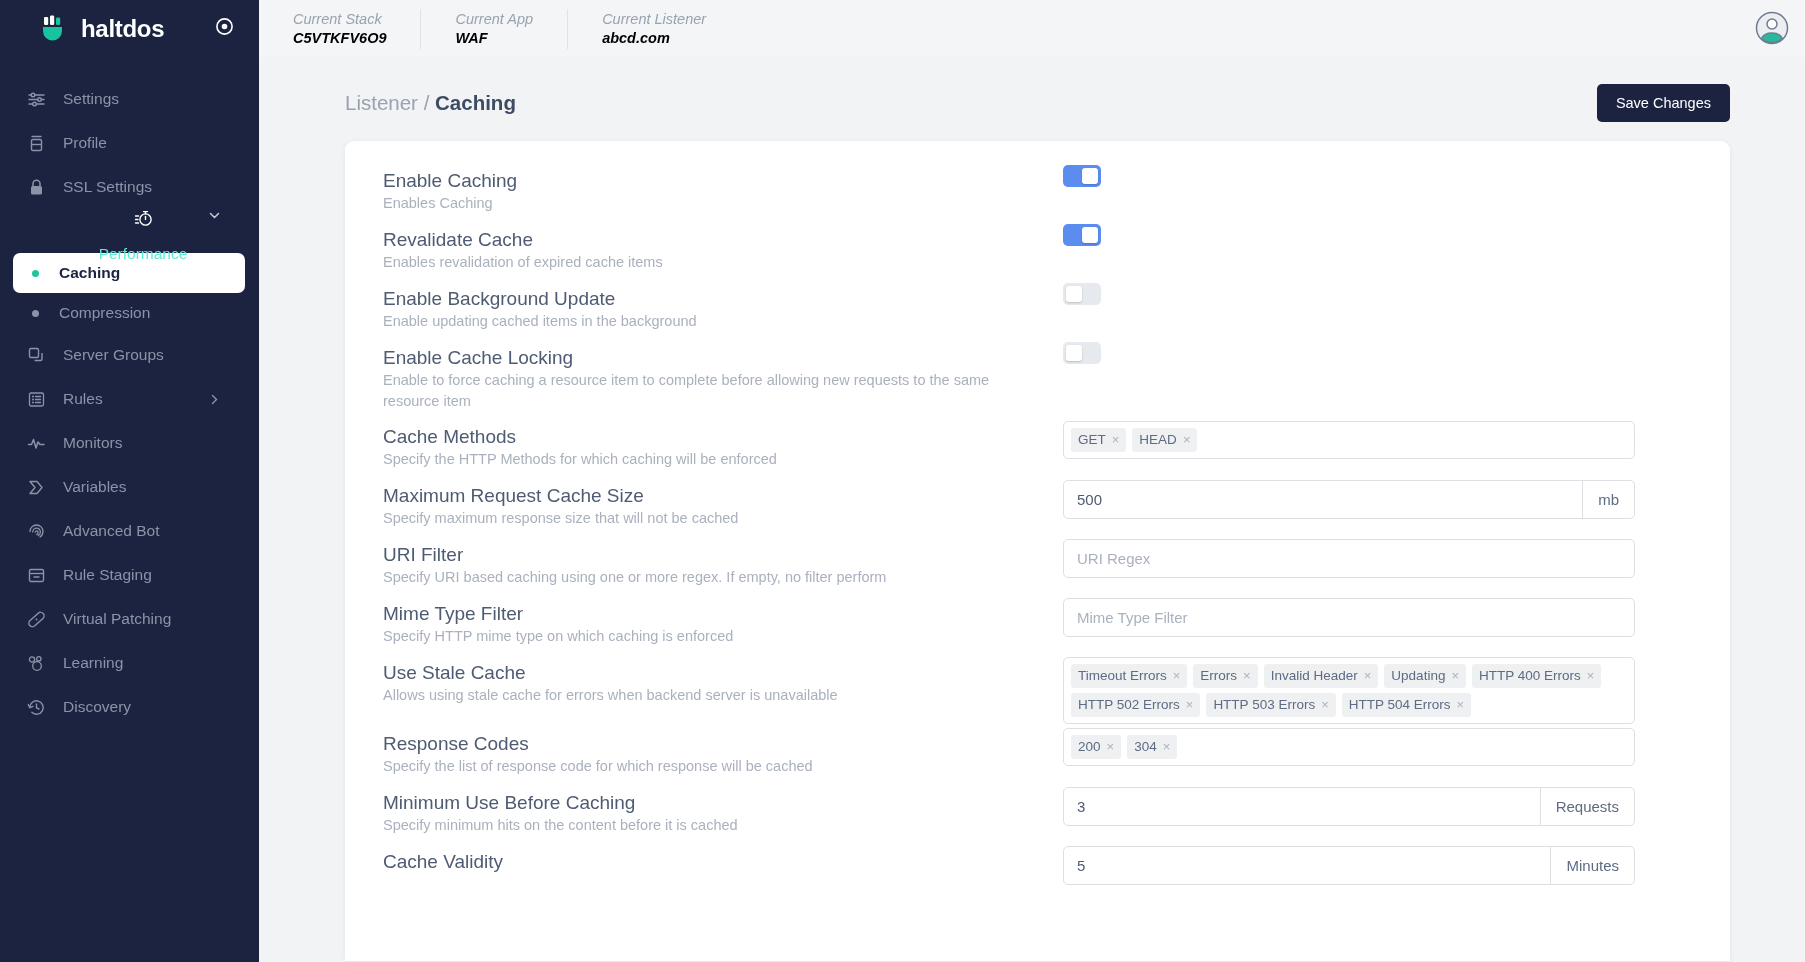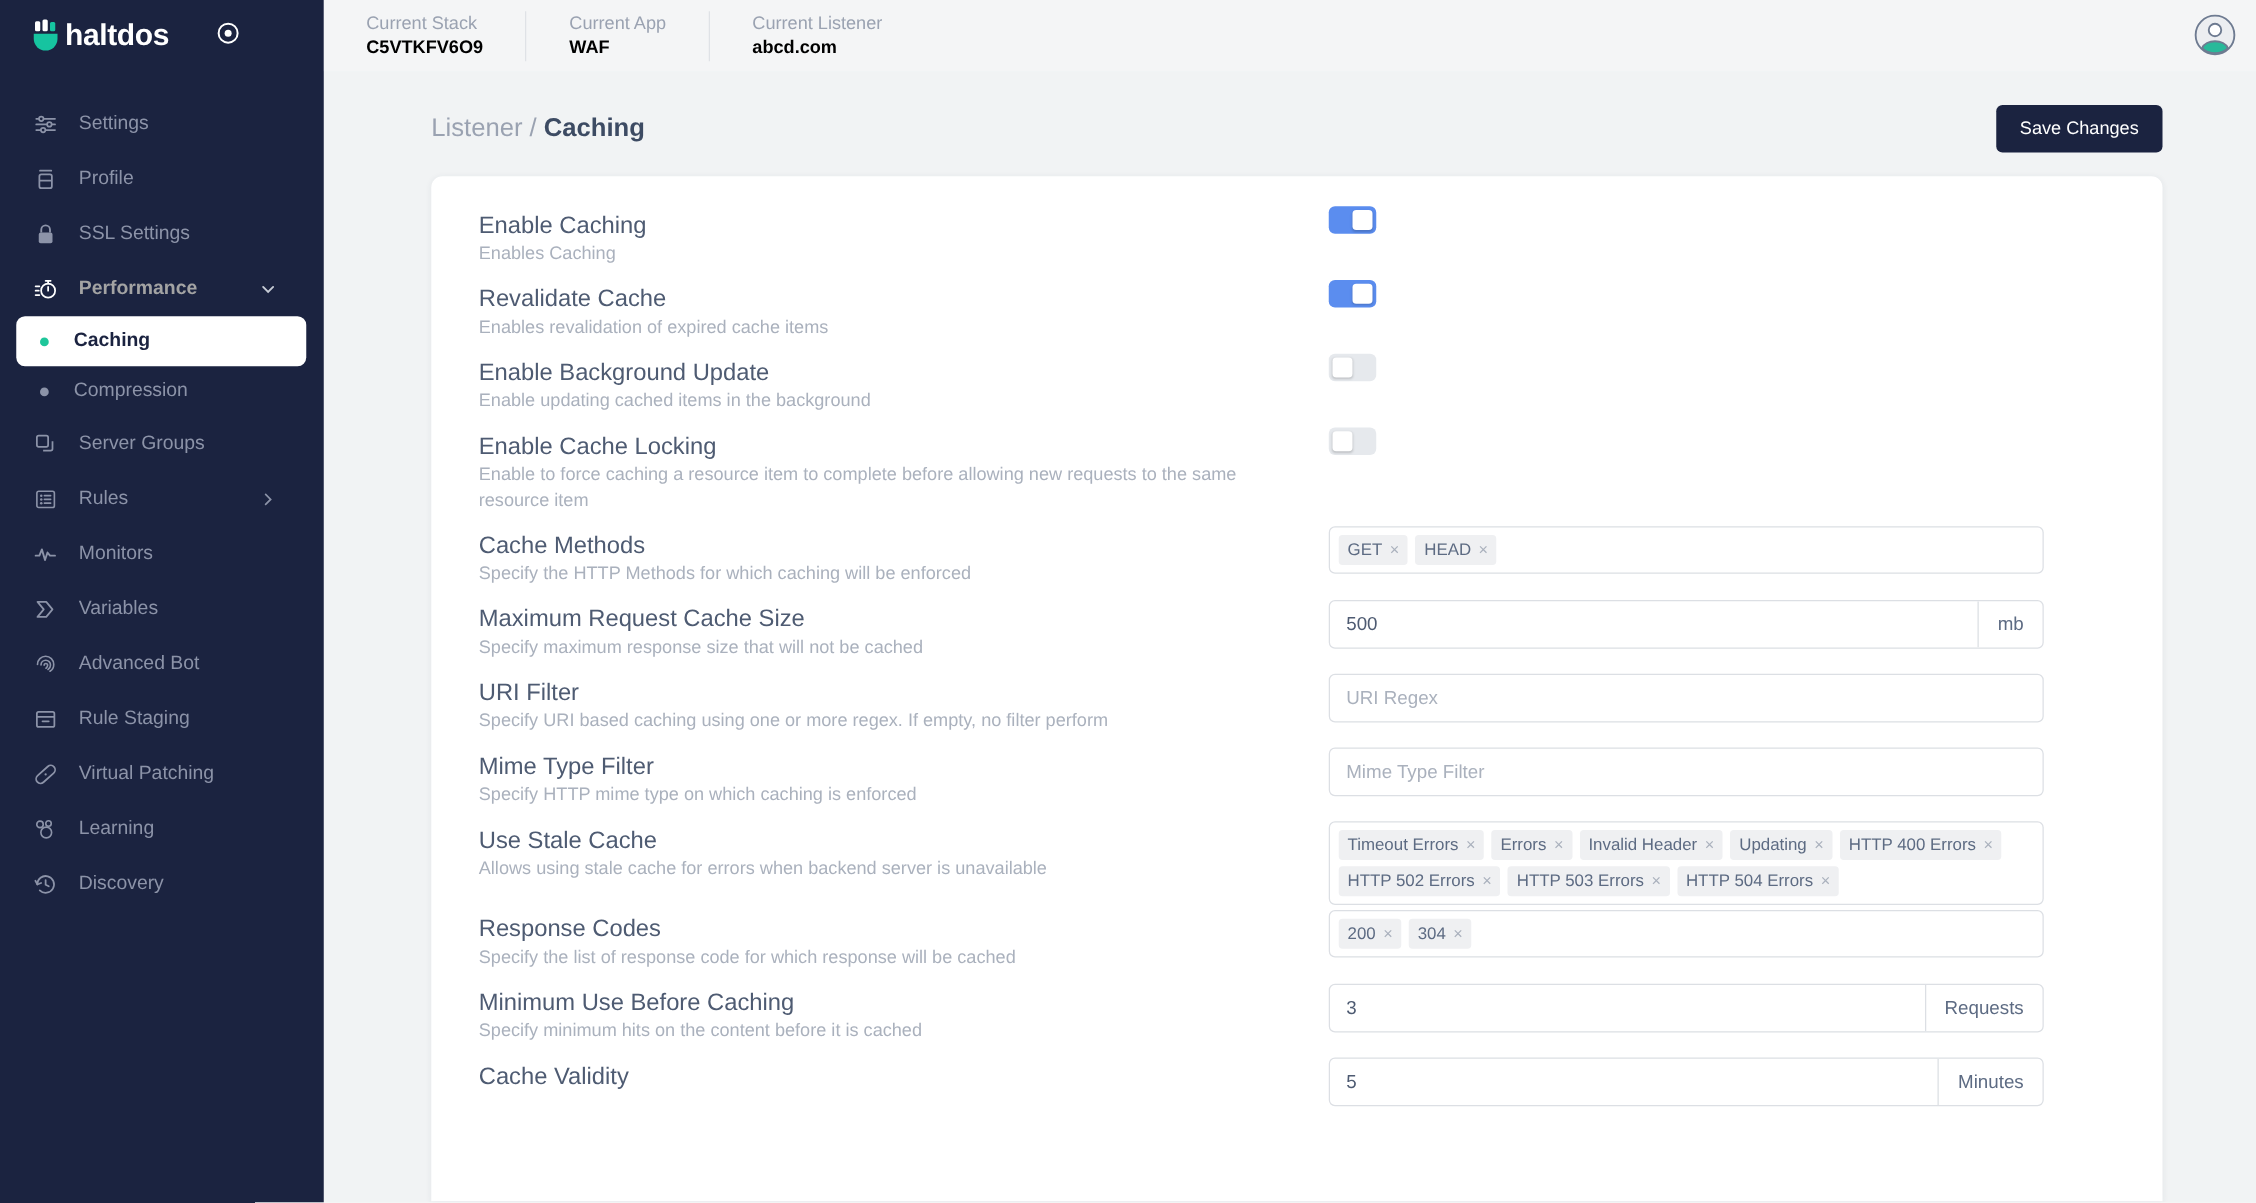--- a/index.html
+++ b/index.html
@@ -13,58 +13,58 @@
 
   
   .sidebar {
     width: 259px; min-width: 259px; height: 962px;
     background: #1b2340;
     display: flex; flex-direction: column;
     position: relative;
   }
   .brand {
     height: 57px; display: flex; align-items: center;
-    padding-left: 22px; 
+    padding-left: 38px; gap: 13px;
   }
   .brand-logo { width: 30px; height: 30px; position: relative; display:block; }
   .brand-name {
     color: #ffffff; font-size: 24px; font-weight: bold; letter-spacing: -0.3px;
   }
   .brand-target { margin-left: 38px; display:block; }
 
   .nav { margin-top: 20px; display: flex; flex-direction: column; }
   .nav-item {
     height: 44px; display: flex; align-items: center;
     padding-left: 27px; gap: 17px;
     color: #8c93a8; font-size: 15.5px; cursor: pointer;
     position: relative;
   }
   .nav-item .ico { width: 19px; height: 19px; display:flex; align-items:center; justify-content:center; flex: 0 0 19px; }
-  .nav-item.open { color: #a3a3a3; font-weight: bold; }
+  .nav-item.open { color: #5eead4; font-weight: normal; flex-direction: column; }
   .nav-item .chev { position: absolute; right: 38px; display:flex; }
   .nav-sub {
     height: 40px; display: flex; align-items: center;
     padding-left: 32px; gap: 20px;
     color: #8c93a8; font-size: 15.5px; cursor: pointer;
   }
   .nav-sub.active {
     background: #ffffff; color: #1b2340; font-weight: bold;
     margin-left: 13px; width: 232px;
     border-radius: 7px;
     padding-left: 19px;
   }
   .dot { width: 7px; height: 7px; border-radius: 50%; background: #8c93a8; display:block; flex:0 0 7px; }
   .nav-sub.active .dot { background: #1ec69a; }
 
   
   .main { flex: 1; height: 962px; display: flex; flex-direction: column; background: #f1f3f4; overflow: hidden; }
 
   .topbar {
     height: 57px; min-height: 57px; background: #f4f5f6;
-    display: flex; align-items: center; position: relative;
+    display: flex; align-items: center; position: relative; font-style: italic;
   }
   .ctx-group { display: flex; align-items: center; height: 57px; }
   .ctx {
     padding: 0 34px; height: 40px;
     display: flex; flex-direction: column; justify-content: center; gap: 2px;
     border-right: 1px solid #dfe2e6;
   }
   .ctx:last-child { border-right: none; }
   .ctx-label { font-size: 14.5px; color: #9aa2b1; line-height: 17px; }
   .ctx-value { font-size: 14.5px; color: #000000; font-weight: bold; line-height: 17px; }

